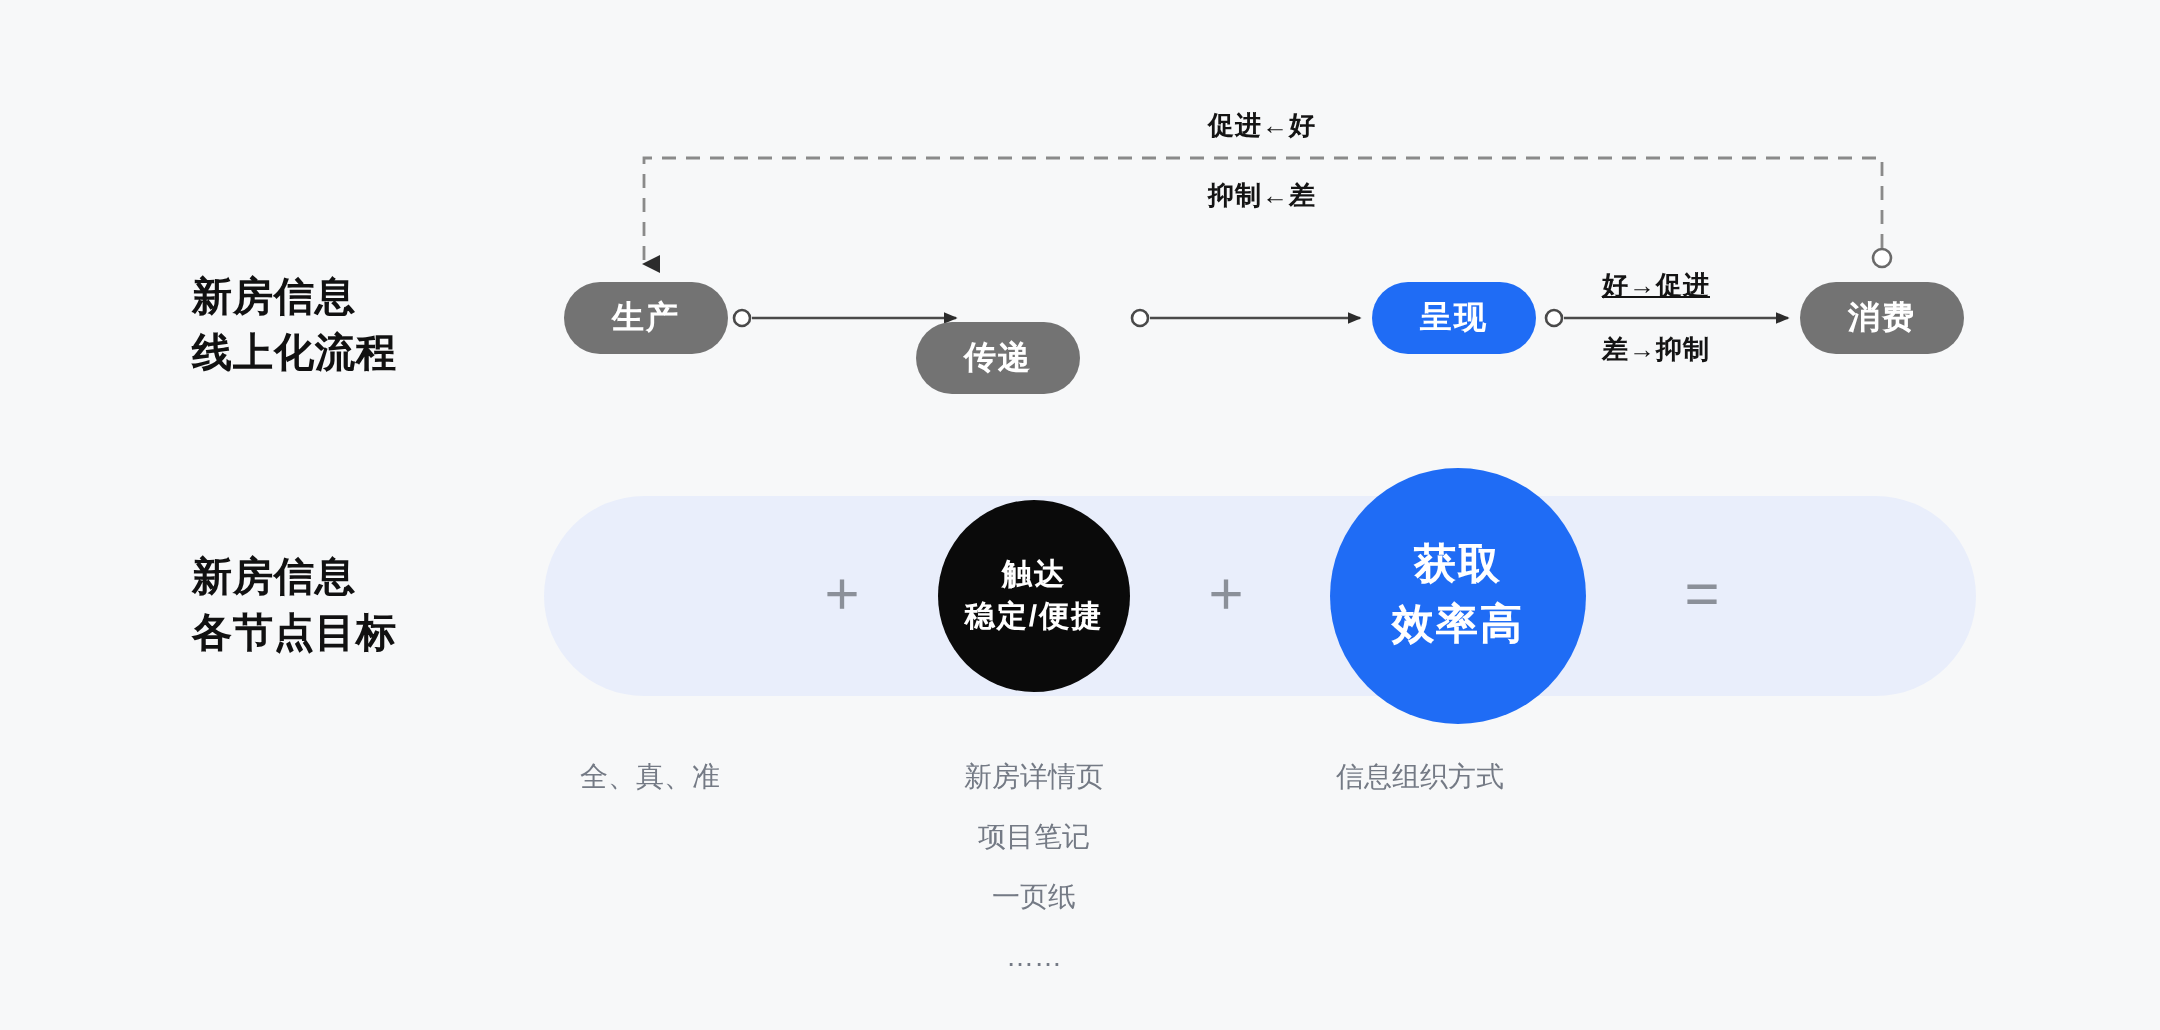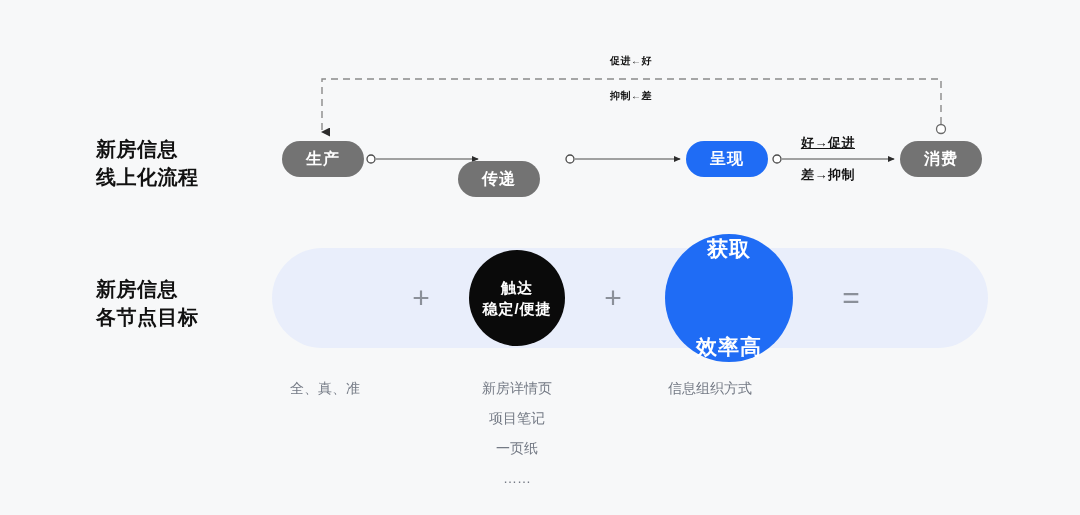--- a/index.html
+++ b/index.html
@@ -66,21 +66,21 @@
   .edge-label {
     position: absolute;
     font-size: 13px;
     font-weight: bold;
     color: #141414;
     white-space: nowrap;
     letter-spacing: 0.5px;
   }
   .loop-label {
     position: absolute;
-    font-size: 10px;
+    font-size: 13px;
     font-weight: bold;
     color: #141414;
     white-space: nowrap;
     letter-spacing: 0.5px;
     text-align: center;
   }
 
   
   #band {
     position: absolute;
@@ -214,21 +214,21 @@
 
   <div class="operator" style="left:406px; top:283px;">+</div>
 
   <div class="node-circle small" style="left:469px; top:250px;">
     <span class="l">触达</span>
     <span class="l">稳定/便捷</span>
   </div>
 
   <div class="operator" style="left:598px; top:283px;">+</div>
 
-  <div class="node-circle big" style="left:665px; top:234px;justify-content:space-between;">
+  <div class="node-circle big" style="left:665px; top:234px;">
     <span class="l">获取</span>
     <span class="l">效率高</span>
   </div>
 
   <div class="operator" style="left:836px; top:283px;">=</div>
 
 
   <div class="caption" style="left:325px; top:373px;">
     <span class="cl">全、真、准</span>
   </div>

